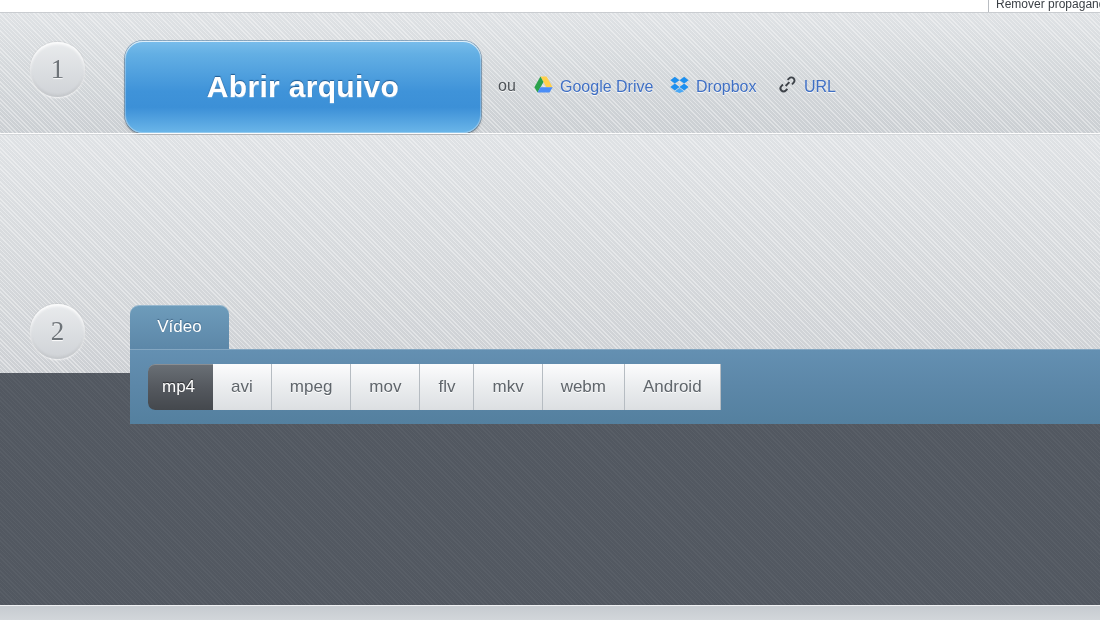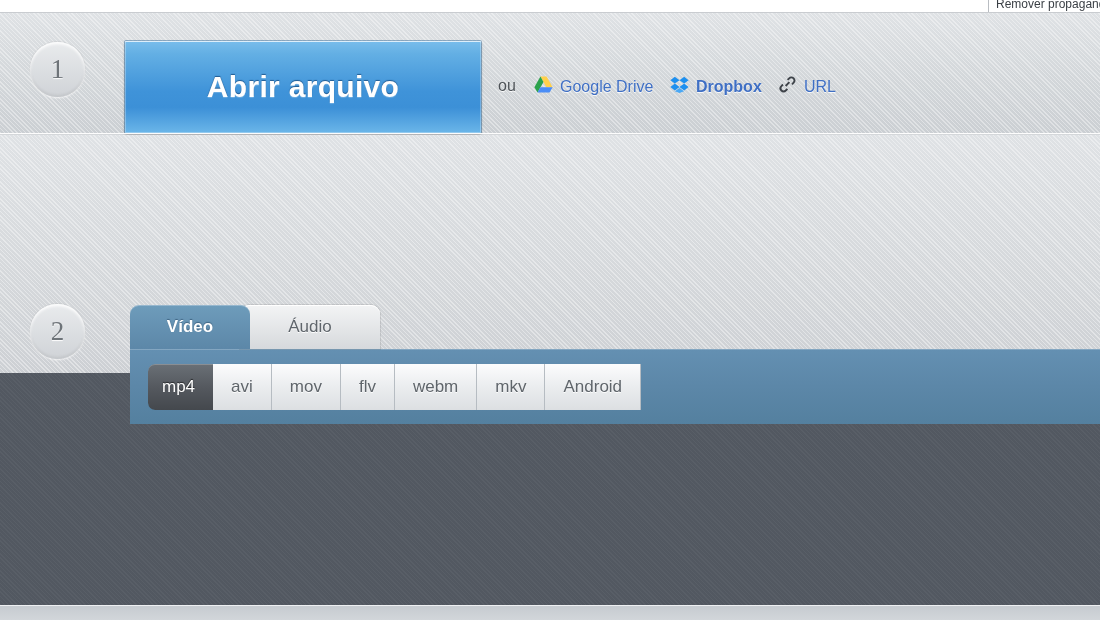--- a/index.html
+++ b/index.html
@@ -48,21 +48,21 @@
     font-size:27px; color:#6e7479;
     text-shadow:0 1px 1px rgba(255,255,255,.95);
     font-family:"Liberation Serif", serif;
   }
   #circle1{ left:30px; top:29px; }
   #circle2{ left:30px; top:169px; }
 
   
   #openfile{
     position:absolute; left:125px; top:28px; width:356px; height:92px;
-    border-radius:1px;
+    border-radius:18px;
     background:linear-gradient(to bottom,
        #79bdeb 0%, #63afe4 14%, #3f93d9 55%, #3c90d7 72%, #6bb6e9 100%);
     box-shadow: inset 0 1px 0 rgba(255,255,255,.65),
                 inset 0 0 0 1px rgba(255,255,255,.28),
                 0 2px 3px rgba(0,0,0,.25),
                 0 0 0 1px rgba(40,100,150,.45);
     display:flex; align-items:center; justify-content:center; cursor:pointer;
   }
   #openfile span{
     font-size:30px; font-weight:bold; color:#ffffff; letter-spacing:.3px;
@@ -74,41 +74,41 @@
     text-shadow:0 1px 0 rgba(255,255,255,.85);
   }
   .cloudlink{
     position:absolute; top:63px; display:flex; align-items:center; gap:7px;
     cursor:pointer; text-decoration:none;
   }
   .cloudlink .lbl{
     font-size:16px; color:#3f6fc4; text-shadow:0 1px 0 rgba(255,255,255,.8);
   }
   #gdrive{ left:534px; }
-  #dropbox{ left:670px;font-weight:bold; }
+  #dropbox{ left:670px; }
   #urllink{ left:778px;justify-content:center; }
 
   
   #step2{
     position:absolute; top:135px; left:0; width:1100px; height:238px;
     background:
       repeating-linear-gradient(45deg, rgba(255,255,255,.38) 0 1px, rgba(0,0,0,0) 1px 3px),
       linear-gradient(to bottom,#dfe2e5 0%,#d5d8db 60%,#cdd0d4 100%);
   }
 
   
   .tab{
     position:absolute; height:44px; border-radius:9px 9px 0 0;
     display:flex; align-items:center; justify-content:center; cursor:pointer;
     font-size:17px;
   }
   #tabVideo{
-    left:130px; top:170px; width:120px;
+    left:130px; top:170px; width:99px;
     background:linear-gradient(to bottom,#6e9cbb 0%,#5c87a8 100%);
-    color:#ffffff; font-weight:bold;
+    color:#ffffff; font-weight:normal;
     text-shadow:0 -1px 1px rgba(30,60,90,.55);
     box-shadow:inset 0 1px 0 rgba(255,255,255,.28);
     z-index:3;
   }
   #tabAudio{
     left:240px; top:170px; width:140px;
     background:linear-gradient(to bottom,#f3f4f5 0%,#e2e4e6 60%,#d6d9dc 100%);
     color:#5f656b;
     text-shadow:0 1px 0 rgba(255,255,255,.9);
     box-shadow:inset 0 1px 0 rgba(255,255,255,.95), 0 0 0 1px rgba(0,0,0,.09);
@@ -245,32 +245,30 @@
     <span class="lbl">URL</span>
   </div>
 </div>
 
 <div id="step2">
   <div class="stepcircle" id="circle2">2</div>
 
   <div class="tab" id="tabVideo">
     <span>Vídeo</span>
   </div>
-  <div class="tab" id="tabAudio">
-    <span>Áudio</span>
-  </div>
 
   <div id="formatpanel">
     <div id="formatrow">
       <div class="fmtbtn sel">mp4</div>
       <div class="fmtbtn">avi</div>
+      <div class="fmtbtn">mpeg</div>
       <div class="fmtbtn">mov</div>
       <div class="fmtbtn">flv</div>
+      <div class="fmtbtn">mkv</div>
       <div class="fmtbtn">webm</div>
-      <div class="fmtbtn">mkv</div>
       <div class="fmtbtn">Android</div>
     </div>
   </div>
 
   <div id="reslabel">Resolução:</div>
   <div id="resselect">
     <span class="val">Mesma que a original</span>
     <span class="caret"></span>
   </div>
 

